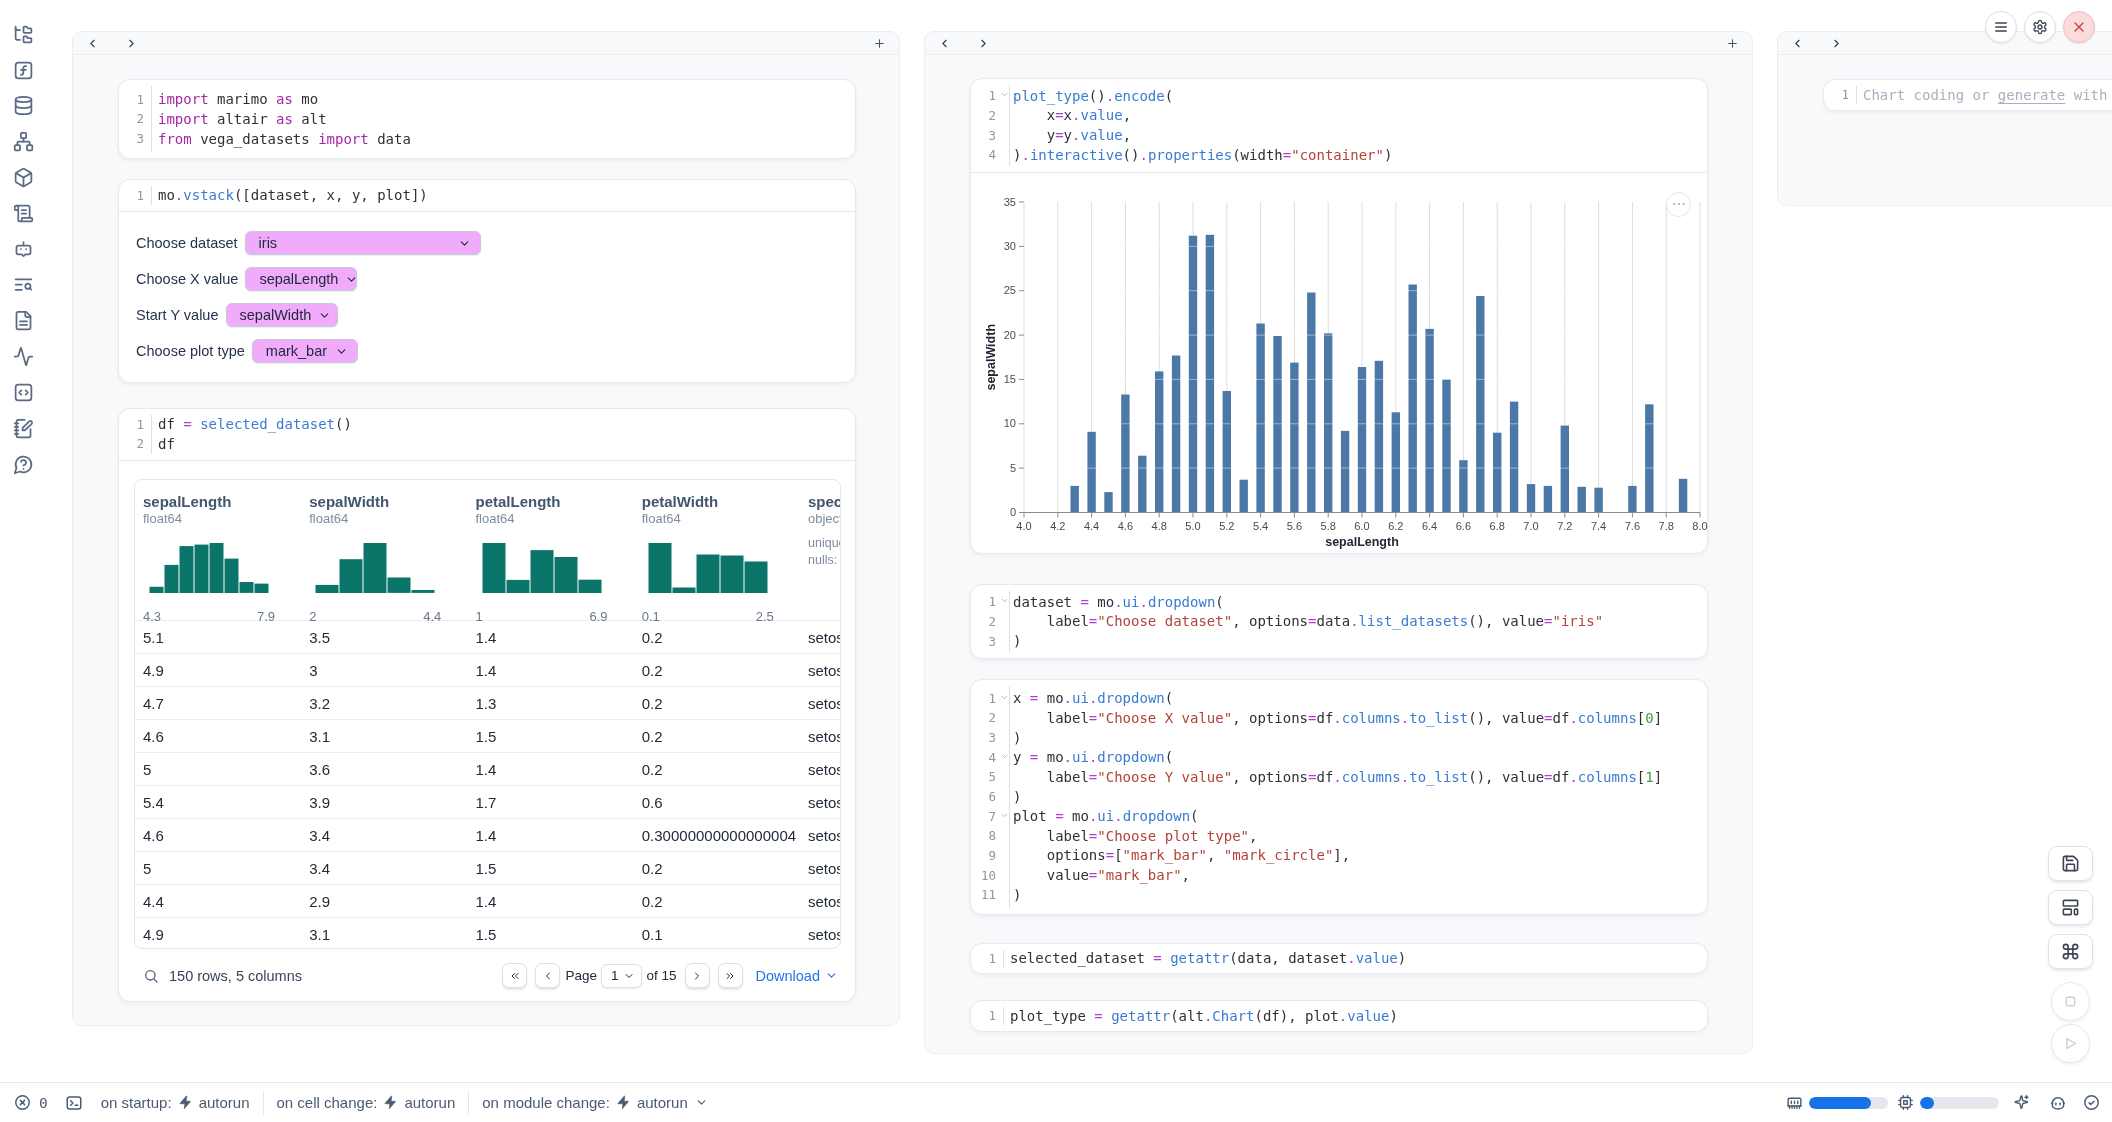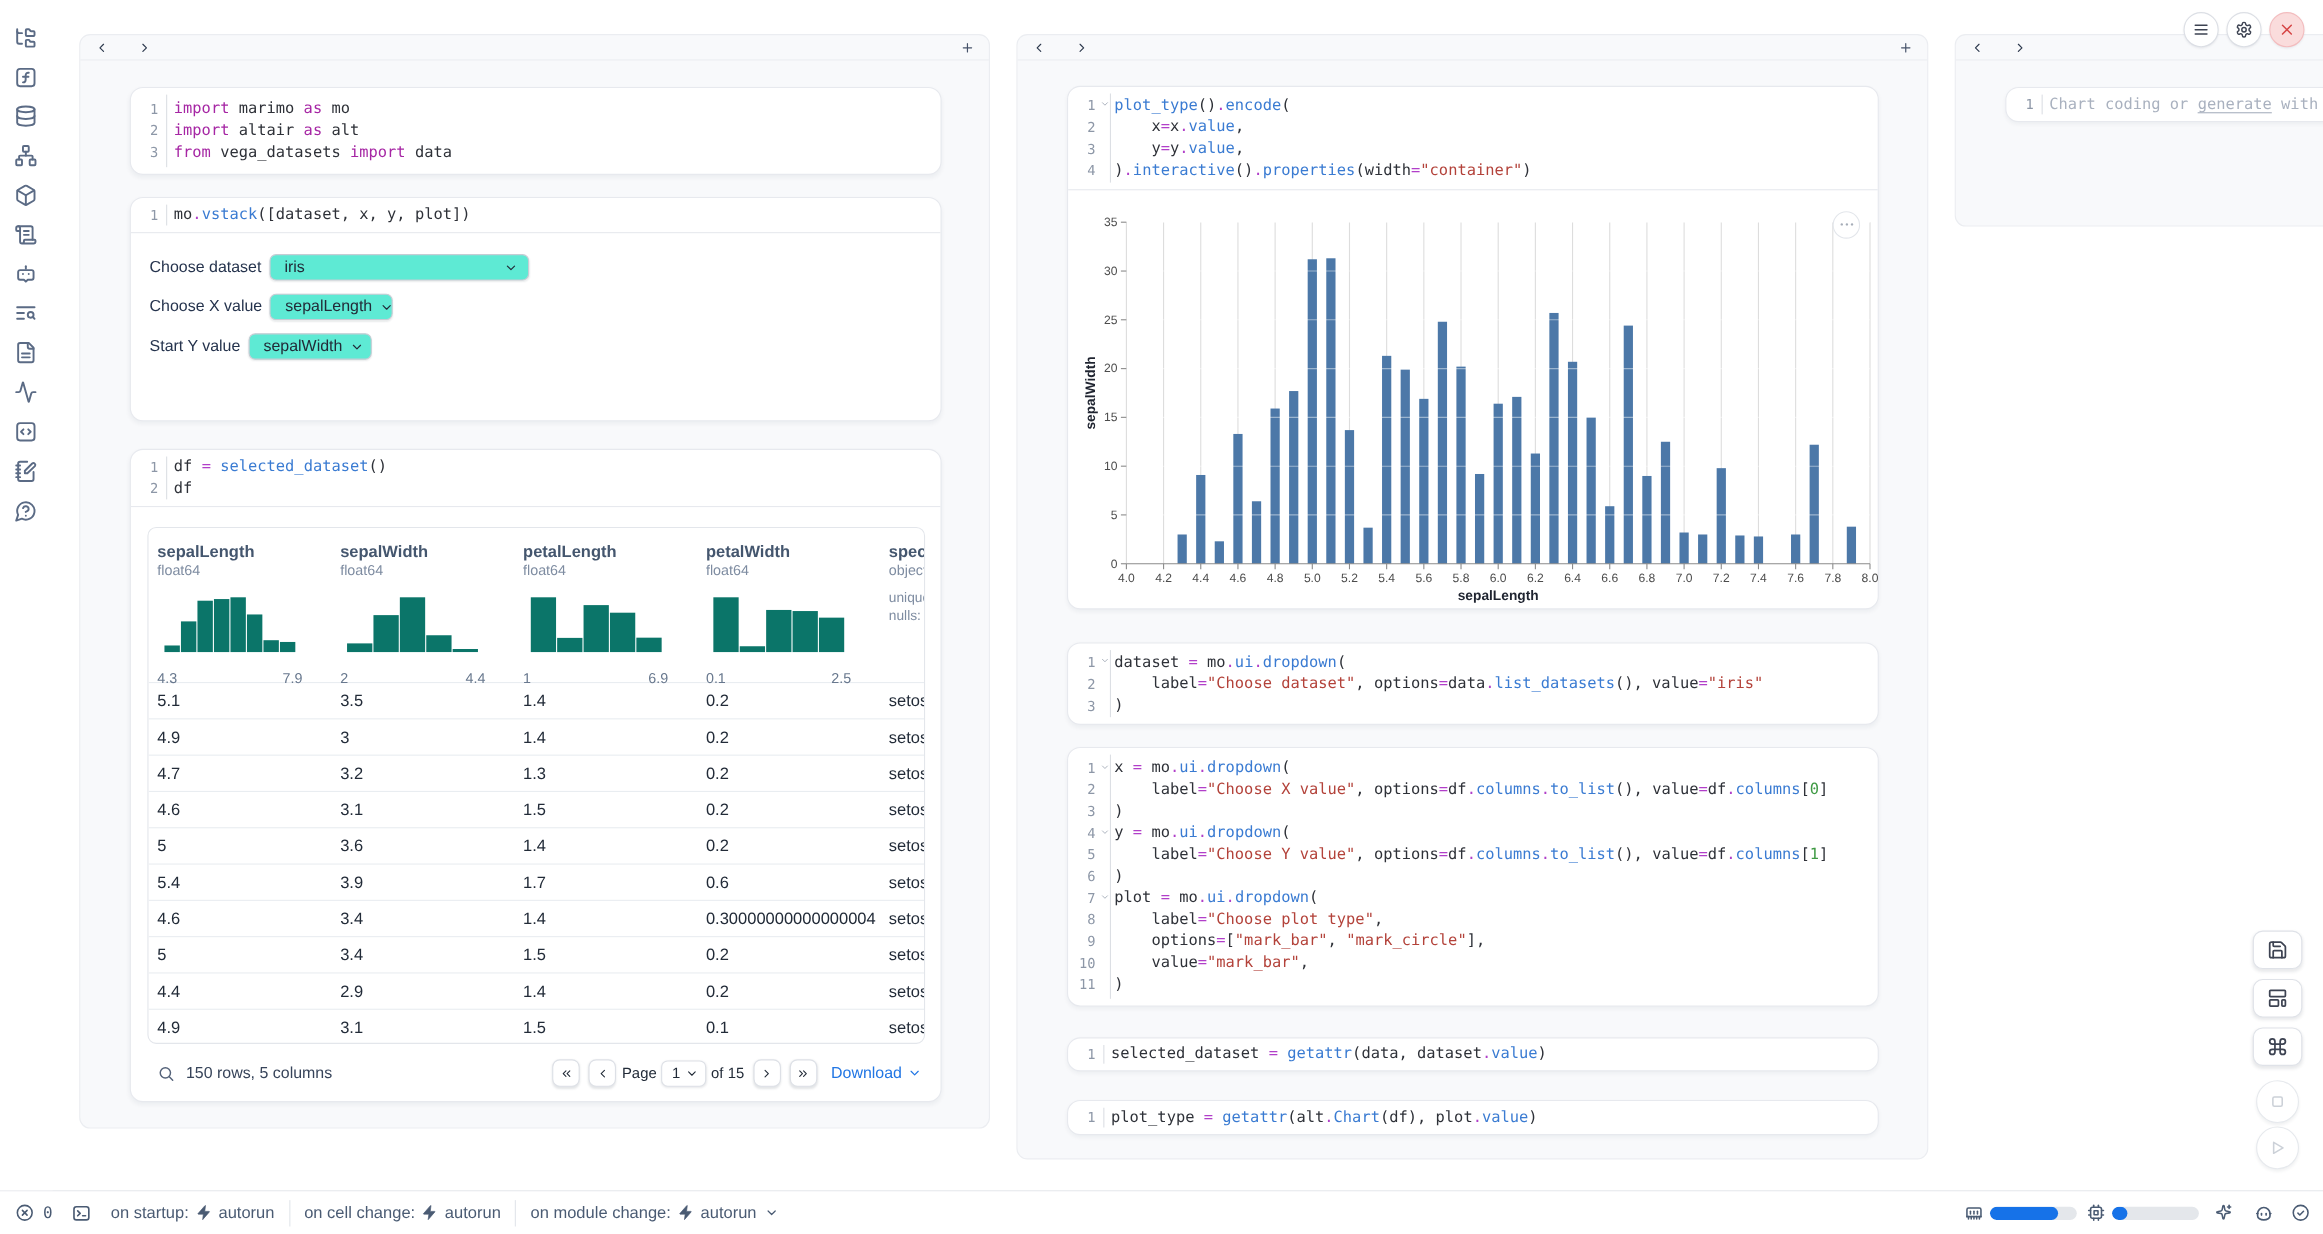--- a/index.html
+++ b/index.html
@@ -40,21 +40,21 @@
 .src { font-family:"DejaVu Sans Mono", monospace; font-size:14px; color:#2e3138; flex:none; padding-left:1px; }
 .src .tk-k { color:#a626a4; } .src .tk-o { color:#b13fc9; } .src .tk-f { color:#3a7bd2; }
 .src .tk-s { color:#b3423a; } .src .tk-n { color:#3f9a44; } .src .tk-ph { color:#a9b1bf; }
 .src .tk-ph u { text-underline-offset:3px; }
 .code-divider { height:1px; background:#e7e9ee; }
 
 
 .out-controls { padding:19px 0 0 17px; }
 .dd-row { display:flex; align-items:center; height:24px; margin-bottom:12px; }
 .dd-label { font-size:14.5px; color:#25334d; margin-right:7px; }
-.ui-select { height:24px; background:#5eead4; border:1px solid #c6ccd4; border-radius:6px; box-shadow:0 1px 1.5px rgba(25,39,60,.09);
+.ui-select { height:24px; background:#f0abfc; border:1px solid #c6ccd4; border-radius:6px; box-shadow:0 1px 1.5px rgba(25,39,60,.09);
   display:flex; align-items:center; padding:0 9px 0 13px; cursor:pointer; }
 .ui-select .sel-text { font-size:14.5px; color:#222b38; flex:1; }
 .ui-select svg { width:13px; height:13px; display:block; } .ui-select > span:last-child { width:13px; height:13px; color:#222b38; flex:none; margin-left:7px; display:block; }
 
 
 #table-widget { position:absolute; left:15px; top:0; width:707px; }
 #table-box { border:1px solid #e3e6eb; border-radius:8px; background:#fff; overflow:hidden; height:470.5px; }
 .t-inner { position:relative; width:850px; }
 .t-headrow { display:flex; height:140.5px; }
 .t-col { width:166.25px; flex:none; padding:13px 8px 0 8px; }
@@ -304,20 +304,31 @@
                 <svg viewBox="0 0 24 24" fill="none" stroke="currentColor" stroke-width="2" stroke-linecap="round" stroke-linejoin="round">
                   <path d="m6 9 6 6 6-6"></path>
                 </svg>
               </span>
             </span>
           </div>
           <div class="dd-row">
             <span class="dd-label">Start Y value</span>
             <span class="ui-select" style="width: 112px;">
               <span class="sel-text">sepalWidth</span>
+              <span>
+                <svg viewBox="0 0 24 24" fill="none" stroke="currentColor" stroke-width="2" stroke-linecap="round" stroke-linejoin="round">
+                  <path d="m6 9 6 6 6-6"></path>
+                </svg>
+              </span>
+            </span>
+          </div>
+          <div class="dd-row">
+            <span class="dd-label">Choose plot type</span>
+            <span class="ui-select" style="width: 106px;">
+              <span class="sel-text">mark_bar</span>
               <span>
                 <svg viewBox="0 0 24 24" fill="none" stroke="currentColor" stroke-width="2" stroke-linecap="round" stroke-linejoin="round">
                   <path d="m6 9 6 6 6-6"></path>
                 </svg>
               </span>
             </span>
           </div>
         </div>
       </div>
       <div class="cell" style="top: 375.5px; height: 594px;">

